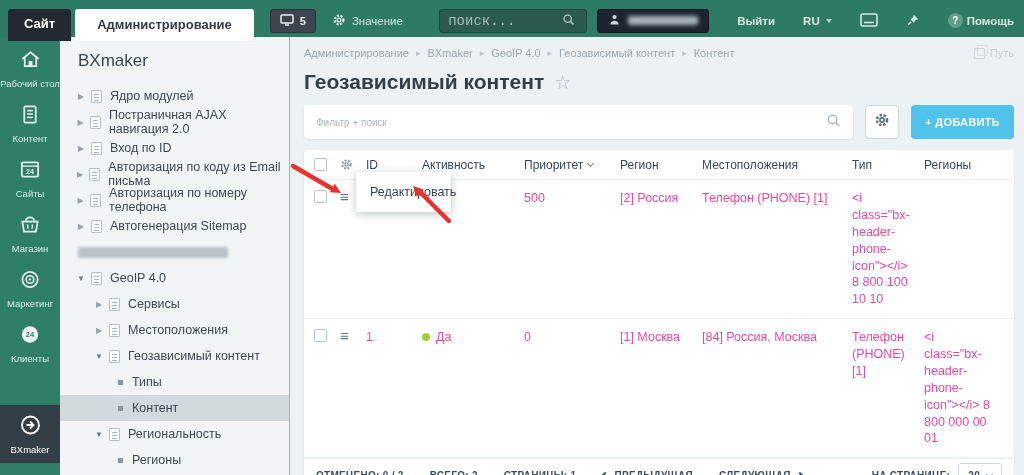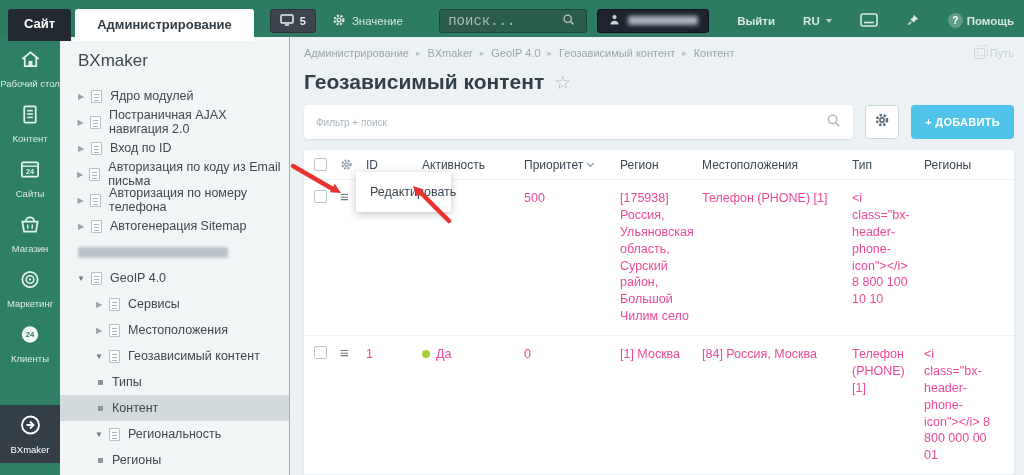--- a/index.html
+++ b/index.html
@@ -32,21 +32,21 @@
   .rail-item.active .lbl { color:#fff; }
 
   
   .menu-panel { width:230px; flex:0 0 230px; background:#f1f5f6; border-right:1px solid #9cb4c2; padding-top:14px; }
   .menu-title { font-size:17px; color:#3c4750; padding-left:18px; height:24px; margin-bottom:8px; }
   .m-item { height:26px; display:flex; align-items:center; font-size:12.5px; color:#3f4750; cursor:pointer; }
   .m-item .arr { width:10px; font-size:8px; color:#98a2a9; text-align:center; margin-right:5px; }
   .m-item .arr.open { color:#6d7press880; }
   .m-item.l0 { padding-left:16px; }
   .m-item.l1 { padding-left:34px; }
-  .m-item.l2 { padding-left:38px;align-items:center; }
+  .m-item.l2 { padding-left:58px;align-items:center; }
   .m-item.selected { background:#d2dadd; }
   .doc-ico { width:11px; height:13px; background:#fdfefe; border:1px solid #b6c0c7; border-radius:1px; position:relative; margin-right:8px; flex:0 0 11px; }
   .doc-ico::before { content:""; position:absolute; left:2px; right:2px; top:3px; height:7px;
       background:repeating-linear-gradient(#aab6bd 0 1px, transparent 1px 3px); }
   .bullet { width:5px; height:5px; background:#8a959d; margin-right:9px; flex:0 0 5px; }
   .blur-menu { width:150px; height:11px; background:#b9c2c8; border-radius:2px; filter:blur(1.5px); }
 
   
   .main { flex:1; padding:8px 10px 0 14px; position:relative; }
   .breadcrumb { display:flex; align-items:center; font-size:11px; color:#9ba7ae; gap:7px; height:16px; }
@@ -368,21 +368,21 @@
         <span class="th">Тип</span>
         <span class="th">Регионы</span>
       </div>
 
       <div class="tgrid trow" style="min-height:74px;">
         <span class="cb"></span>
         <span class="burger">≡</span>
         <span class="td"></span>
         <span class="td"></span>
         <span class="td">500</span>
-        <span class="td">[175938] Россия, Ульяновская область, Сурский район, Большой Чилим село</span>
+        <span class="td">[2] Россия</span>
         <span class="td">Телефон (PHONE) [1]</span>
         <span class="td">&lt;i class="bx-header-phone-icon"&gt;&lt;/i&gt; 8 800 100 10 10</span>
       </div>
 
       <div class="tgrid trow" style="min-height:60px;">
         <span class="cb"></span>
         <span class="burger">≡</span>
         <span class="td">1</span>
         <span class="td"><span class="dot"></span><span>Да</span></span>
         <span class="td">0</span>

